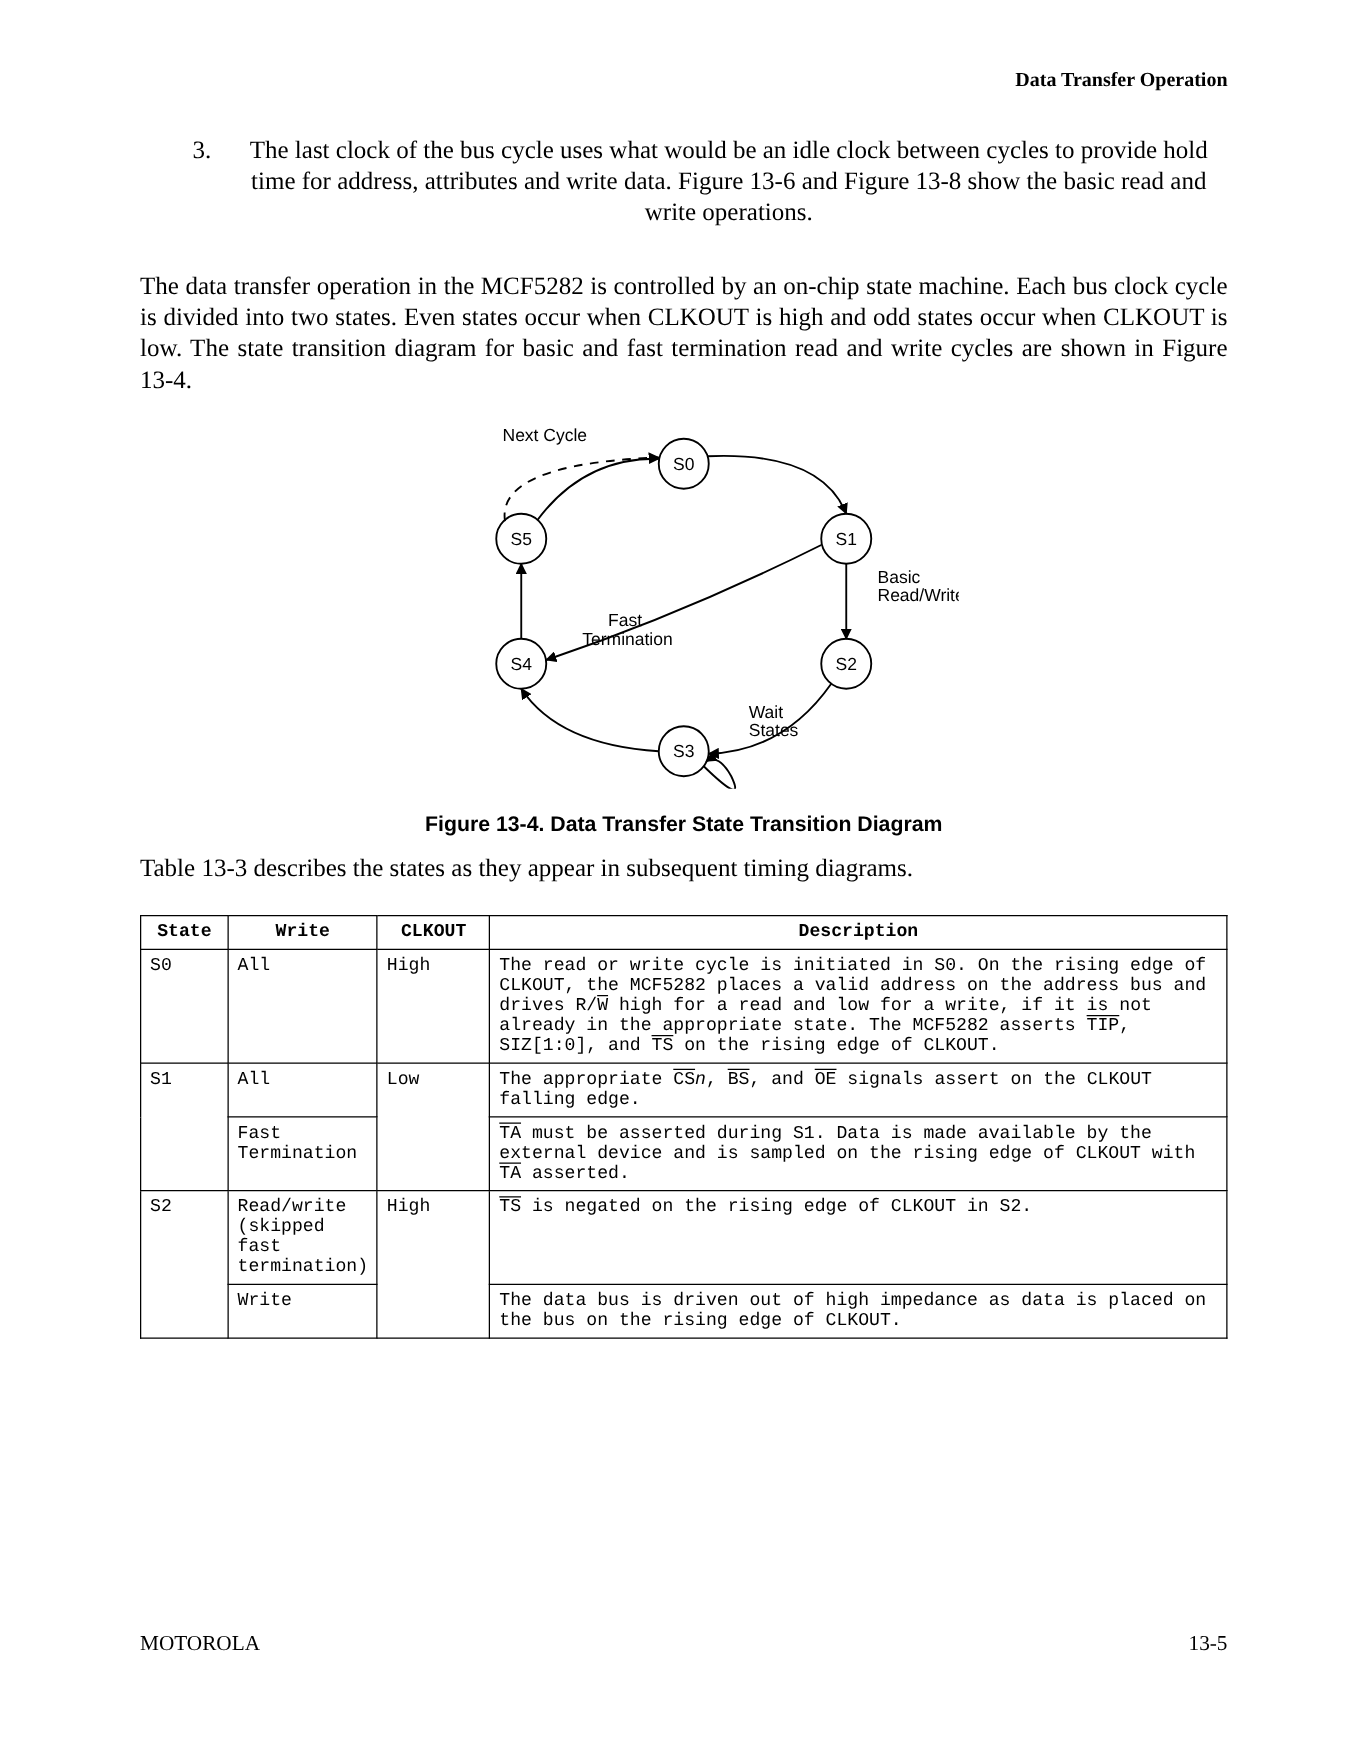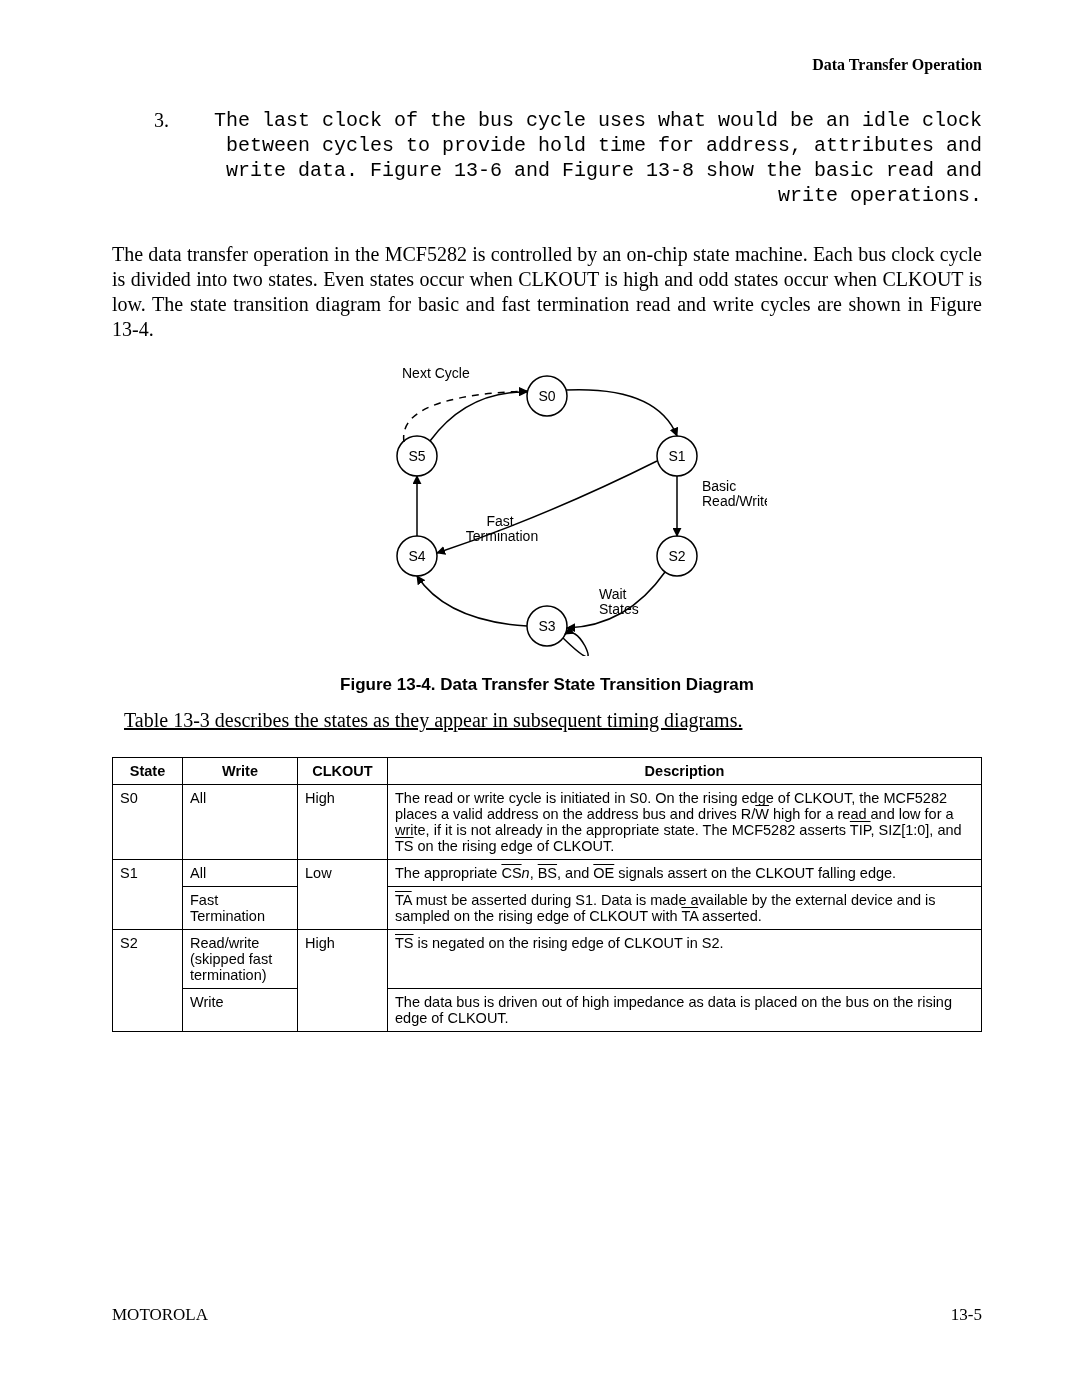--- a/index.html
+++ b/index.html
@@ -26,40 +26,39 @@
     margin-bottom: 34px;
   }
   .list-para {
     display: flex;
     gap: 12px;
     font-size: 20px;
     line-height: 1.25;
     margin: 0 0 34px 42px;
   }
   .list-num { width: 18px; flex-shrink: 0; }
-  .list-text { text-align: right; font-family: Liberation Mono, monospace; }
+  .list-text { text-align: center; }
   h2.section {
     font-family: Arial, Helvetica, sans-serif;
     font-size: 25px;
     font-weight: bold;
     margin: 0 0 14px 0;
   }
   .body-para {
     font-size: 20px;
     line-height: 1.25;
     text-align: justify;
     margin: 0 0 24px 0;
     font-family: Liberation Serif, serif;
   }
   .body-para2 {
     font-size: 20px;
     line-height: 1.3;
     text-align: left;
-    margin: 12px 0 24px 12px;
-    text-decoration: underline;
+    margin: 12px 0 24px 0;
   }
   .fig-block {
     width: 440px;
     margin: 0 auto 14px auto;
   }
   .fig-caption {
     font-family: Arial, Helvetica, sans-serif;
     font-weight: bold;
     font-size: 17px;
     text-align: center;
@@ -76,20 +75,21 @@
     border-collapse: collapse;
     width: 100%;
     font-family: Arial, Helvetica, sans-serif;
     font-size: 14.5px;
   }
   table.bus th, table.bus td {
     border: 1px solid #000;
     padding: 5px 7px;
     vertical-align: top;
     text-align: left;
+    font-family: Liberation Mono, monospace;
   }
   table.bus th {
     font-weight: bold;
     text-align: center;
   }
   .ov { text-decoration: overline; text-decoration-skip-ink: none; }
   .footer {
     position: absolute;
     left: 112px;
     right: 98px;

